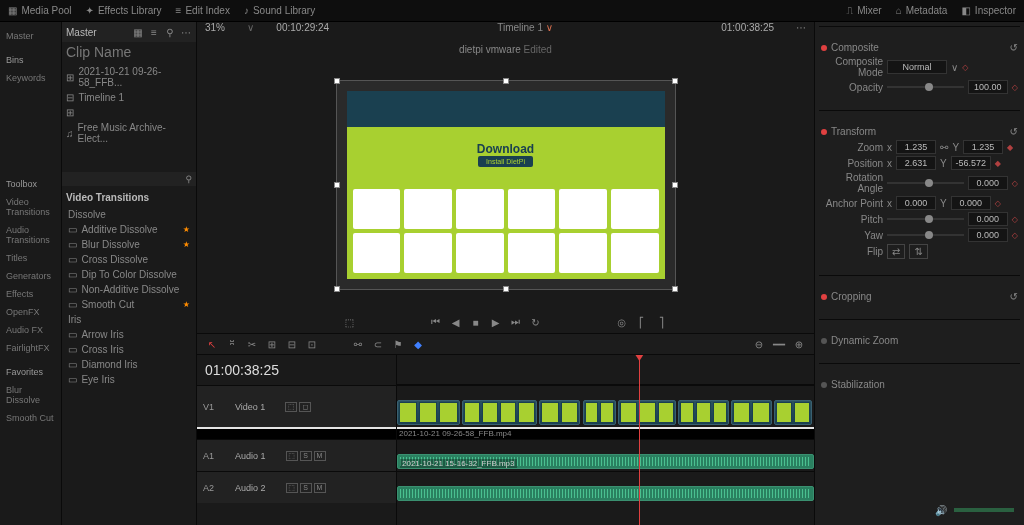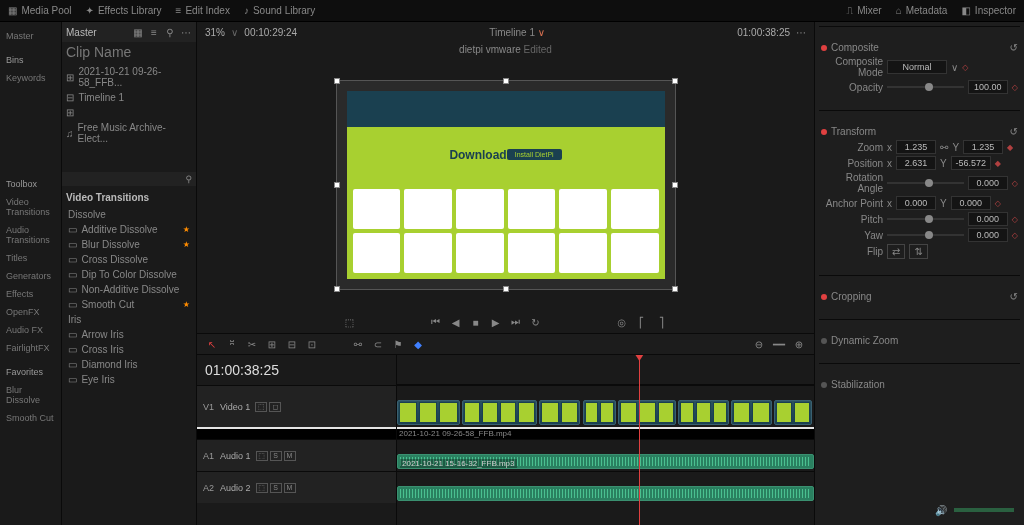--- a/index.html
+++ b/index.html
@@ -19,47 +19,47 @@
 .pool-hdr .ic{width:12px;height:12px;display:inline-flex;align-items:center;justify-content:center;color:#888}
 .pool-list{flex:0 0 110px;padding:2px}
 .pool-row{display:flex;align-items:center;gap:4px;padding:2px;font-size:9px;color:#aaa;cursor:pointer}
 .pool-row .ic{color:#888}
 .fx-section{flex:1;overflow:auto;padding:2px}
 .fx-hdr{color:#bbb;padding:4px 2px;font-weight:bold}
 .fx-sub{color:#888;padding:2px 4px}
 .fx-item{display:flex;align-items:center;gap:4px;padding:2px 4px;color:#999;cursor:pointer}
 .fx-item.fav::after{content:"★";color:#ff8c00;margin-left:auto;font-size:8px}
 .center-col{flex:1;display:flex;flex-direction:column;min-width:0;background:#1a1a1a}
-.viewer-bar{height:20px;display:flex;align-items:center;padding:0 8px;gap:6px;background:#1a1a1a;color:#888}
+.viewer-bar{height:20px;display:flex;align-items:flex-start;padding:0 8px;gap:22px;background:#1a1a1a;color:#888}
 .viewer-bar .center{flex:1;text-align:center;color:#d87050}
 .viewer-bar .tc{color:#aaa}
 .viewer{flex:1;display:flex;align-items:center;justify-content:center;background:#1a1a1a;position:relative}
 .frame{width:340px;height:210px;background:#2a2a2a;position:relative;border:1px solid #555}
 .frame .handle{position:absolute;width:6px;height:6px;background:#fff;border:1px solid #888}
 .frame .h-tl{top:-3px;left:-3px}.frame .h-tr{top:-3px;right:-3px}
 .frame .h-bl{bottom:-3px;left:-3px}.frame .h-br{bottom:-3px;right:-3px}
 .frame .h-tm{top:-3px;left:50%;margin-left:-3px}.frame .h-bm{bottom:-3px;left:50%;margin-left:-3px}
 .frame .h-ml{left:-3px;top:50%;margin-top:-3px}.frame .h-mr{right:-3px;top:50%;margin-top:-3px}
 .mockpage{position:absolute;inset:10px;background:#a8d030;display:flex;flex-direction:column}
 .mockpage .banner{height:36px;background:#1a4050}
-.mockpage .mid{flex:0 0 56px;display:flex;flex-direction:row;align-items:center;justify-content:center;gap:0}
+.mockpage .mid{flex:0 0 56px;display:flex;flex-direction:column;align-items:center;justify-content:center;gap:0}
 .mockpage .mid .t{color:#1a4050;font-size:12px;font-weight:bold}
 .mockpage .mid .b{background:#1a4050;color:#a8d030;padding:2px 8px;font-size:7px;border-radius:2px}
 .mockpage .grid{flex:1;display:grid;grid-template-columns:repeat(6,1fr);gap:4px;padding:6px}
 .mockpage .card{background:#fff;border-radius:2px}
 .transport{height:22px;display:flex;align-items:center;justify-content:center;gap:6px;background:#1a1a1a;color:#999}
 .transport .btn{width:14px;height:14px;display:inline-flex;align-items:center;justify-content:center;cursor:pointer}
 .toolbar{height:22px;display:flex;align-items:center;gap:6px;padding:0 8px;background:#1c1c1c;border-top:1px solid #0a0a0a;border-bottom:1px solid #0a0a0a}
 .toolbar .btn{width:14px;height:14px;display:inline-flex;align-items:center;justify-content:center;cursor:pointer;color:#888}
 .toolbar .btn.red{color:#e04040}
 .tl{flex:0 0 170px;display:flex;background:#1a1a1a}
 .tl-head{width:200px;display:flex;flex-direction:column;border-right:1px solid #0a0a0a}
 .tl-tc{height:30px;display:flex;align-items:center;padding:0 8px;color:#ddd;font-size:14px;background:#1a1a1a}
 .tl-tracks{flex:1;display:flex;flex-direction:column}
-.trk{display:flex;align-items:center;gap:1px;padding:2px 6px;border-top:1px solid #0a0a0a;background:#222}
+.trk{display:flex;align-items:center;gap:16px;padding:2px 6px;border-top:1px solid #0a0a0a;background:#222}
 .trk.v{height:42px}.trk.a{height:32px}
 .trk .lbl{width:16px;color:#999;font-size:9px}
 .trk .name{color:#aaa;font-size:9px}
 .trk .btns{display:flex;gap:2px;margin-left:4px}
 .trk .sq{width:12px;height:10px;border:1px solid #555;display:inline-flex;align-items:center;justify-content:center;font-size:7px;color:#888}
 .tl-body{flex:1;display:flex;flex-direction:column;position:relative;overflow:hidden}
 .ruler{height:30px;background:#1a1a1a;border-bottom:1px solid #0a0a0a;position:relative}
 .playhead{position:absolute;top:0;bottom:0;width:1px;background:#e04040;z-index:5}
 .playhead::before{content:"";position:absolute;top:-1px;left:-4px;width:9px;height:7px;background:#e04040;clip-path:polygon(0 0,100% 0,50% 100%)}
 .lane{position:relative;border-top:1px solid #0a0a0a}

